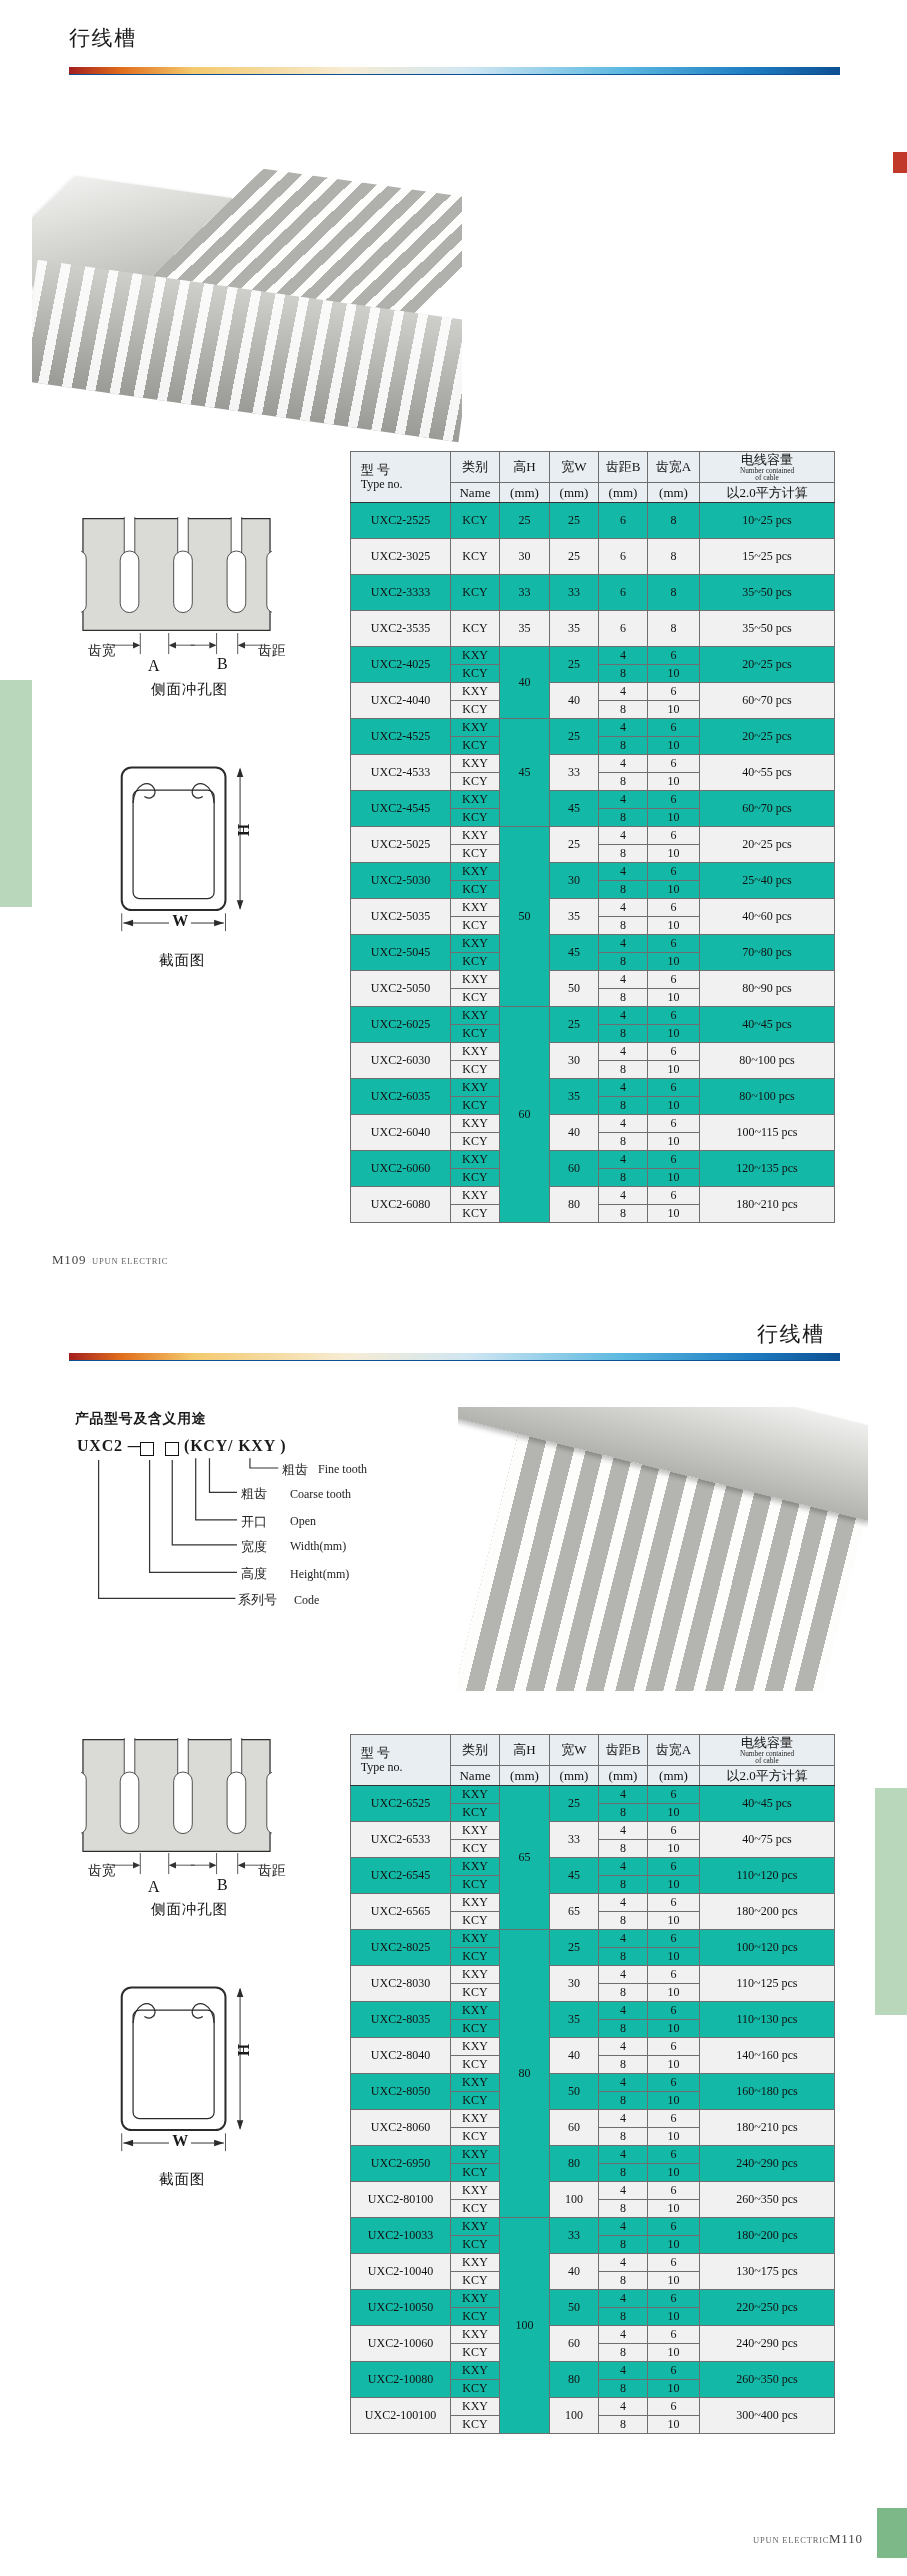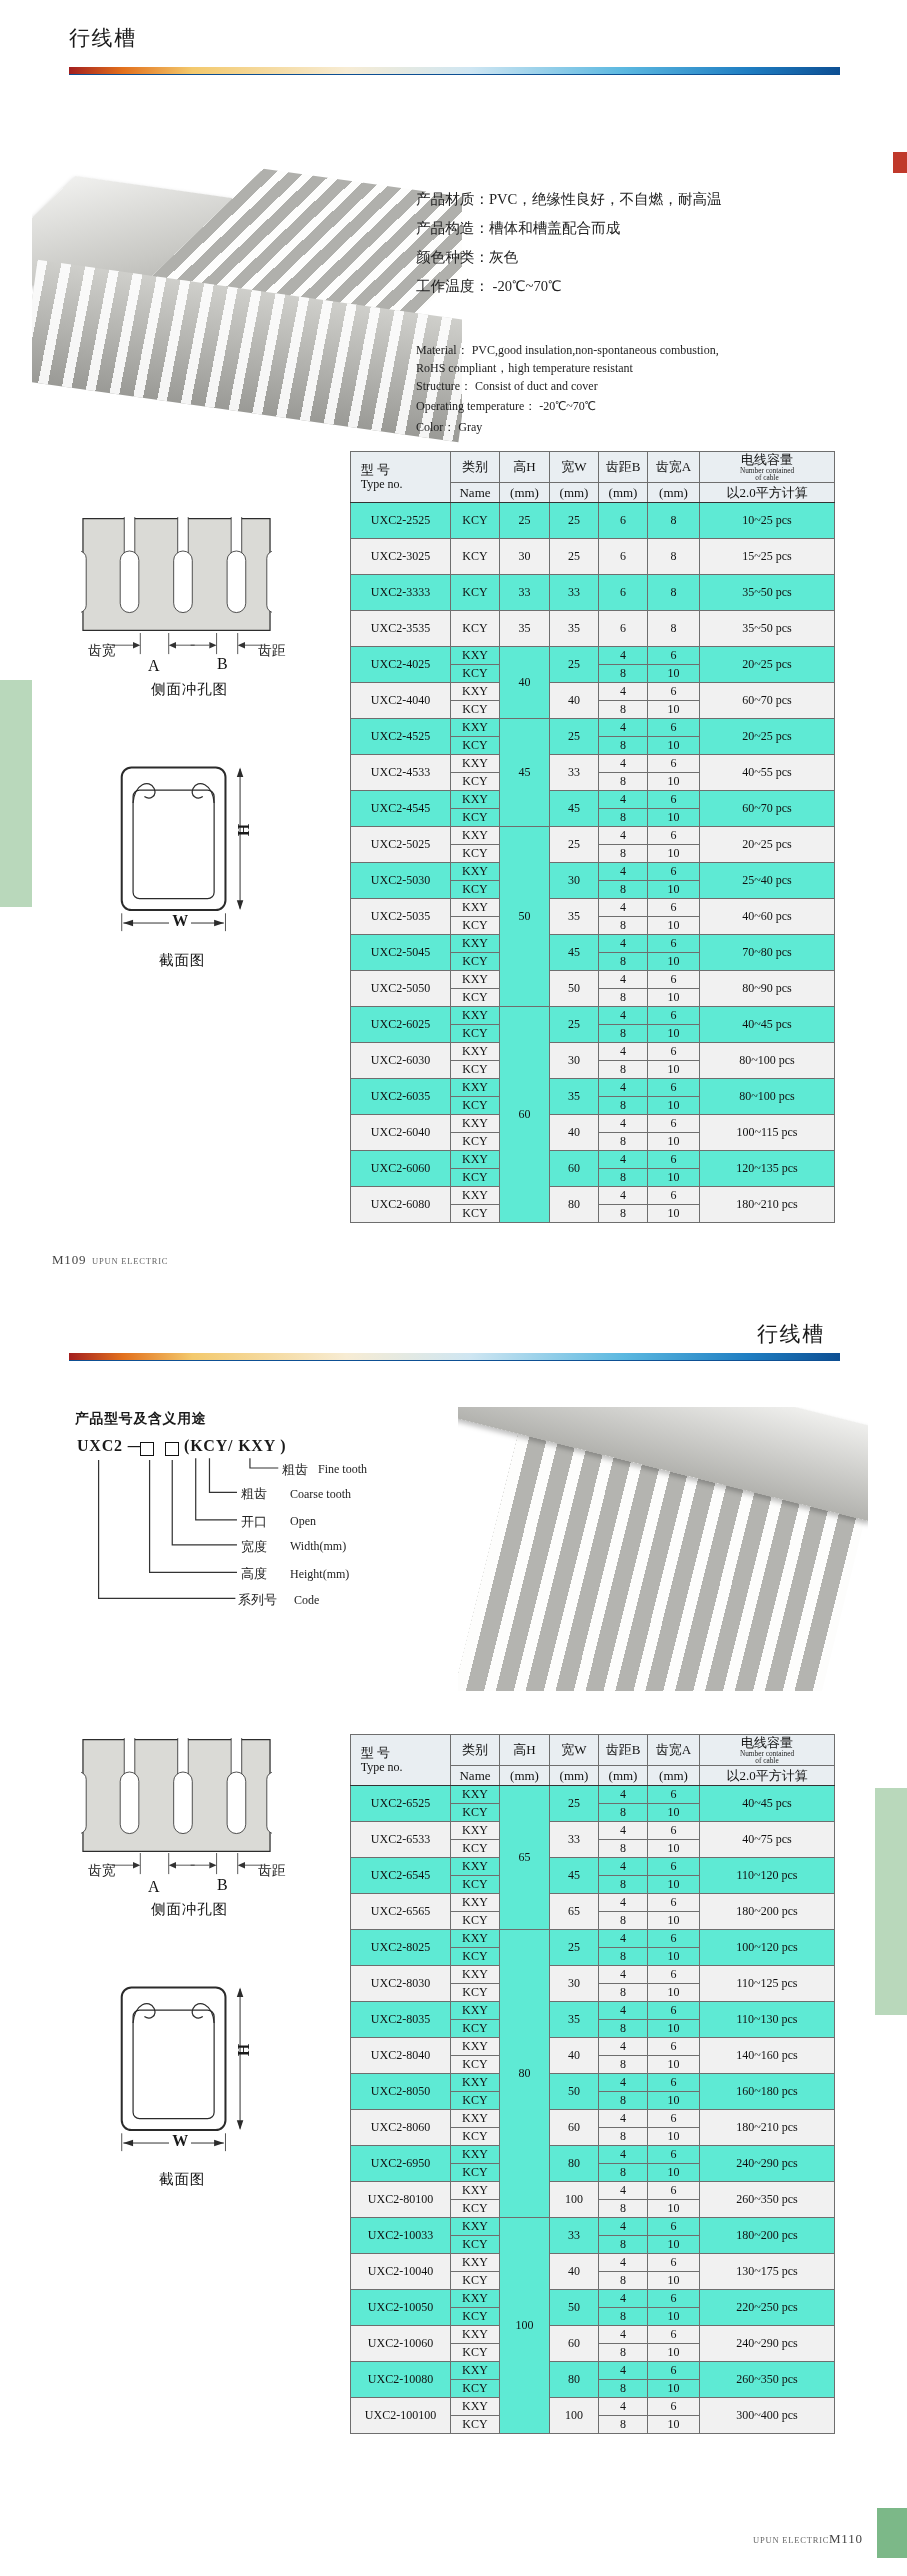--- a/index.html
+++ b/index.html
@@ -13,21 +13,21 @@
   .banner span{font-size:25px;font-weight:600;letter-spacing:1.6px;color:#1c1c1c;padding-left:23px;}
 
   .spec-cn div{font-size:14.6px;line-height:29px;white-space:nowrap;color:#222;}
   .spec-en div{font-size:12px;line-height:18px;white-space:nowrap;color:#222;}
 
   .red-tab{background:var(--red-tab,#c0392b);}
   .green-bar{background:var(--green-bar,#b9d8bb);}
   .green-block{background:var(--green-block,#7cb888);}
 
   
-  .spec-table{border-collapse:collapse;table-layout:fixed;border:1.6px solid #333;background:#5eead4;}
+  .spec-table{border-collapse:collapse;table-layout:fixed;border:1.6px solid #333;background:#14b8a6;}
   .spec-table th,.spec-table td{border:0.8px solid #6e6e6e;padding:0;margin:0;
       text-align:center;vertical-align:middle;color:#111;overflow:hidden;}
   .spec-table thead th{background:var(--header-bg,#e9eef2);font-weight:normal;font-size:13px;}
   .spec-table thead tr:nth-child(2) th,.spec-table thead th[rowspan]{border-bottom:1.6px solid #333;}
   .th-type{text-align:left !important;padding-left:9.7px !important;}
   .th-type .t-cn{font-size:13px;line-height:15.4px;}
   .th-type .t-en{font-size:12px;line-height:14.6px;}
   .cap-cn{font-size:13px;line-height:13.8px;}
   .cap-en{font-size:7.3px;line-height:7.3px;color:#222;}
   .th-sub{font-size:12px;}
@@ -81,34 +81,21 @@
 
 
   <div class="abs red-tab" style="left:893px;top:152px;width:14.6px;height:21px;"></div>
 
   <div class="abs photo photo1" style="left:32px;top:156px;width:430px;height:288px;">
     <div class="cover"></div>
     <div class="fins"></div>
     <div class="base"></div>
   </div>
 
-  <div class="abs spec-cn" style="left:416px;top:185px;">
-    <div>产品材质：PVC，绝缘性良好，不自燃，耐高温</div>
-    <div>产品构造：槽体和槽盖配合而成</div>
-    <div>颜色种类：灰色</div>
-    <div>工作温度： -20℃~70℃</div>
-  </div>
-
-  <div class="abs spec-en" style="left:416px;top:341px;">
-    <div>Material：  PVC,good insulation,non-spontaneous combustion,</div>
-    <div>RoHS compliant，high temperature resistant</div>
-    <div>Structure：  Consist of duct and cover</div>
-    <div style="margin-top:1.6px;">Operating temperature：  -20℃~70℃</div>
-    <div style="margin-top:3.2px;">Color：  Gray</div>
-  </div>
+
 
   <svg class="abs" style="left:81px;top:517px;" width="191" height="115" viewBox="0 0 235 142">
     <rect x="2" y="2" width="231" height="138" fill="#dadad6" stroke="#2b2b2b" stroke-width="1.5"></rect>
     <rect x="53" y="-4" width="13" height="58" rx="5" fill="#ffffff" stroke="#2b2b2b" stroke-width="1"></rect>
     <rect x="119" y="-4" width="13" height="58" rx="5" fill="#ffffff" stroke="#2b2b2b" stroke-width="1"></rect>
     <rect x="185" y="-4" width="13" height="58" rx="5" fill="#ffffff" stroke="#2b2b2b" stroke-width="1"></rect>
     <rect x="48" y="42" width="23" height="76" rx="11.5" fill="#ffffff" stroke="#2b2b2b" stroke-width="1"></rect>
     <rect x="114" y="42" width="23" height="76" rx="11.5" fill="#ffffff" stroke="#2b2b2b" stroke-width="1"></rect>
     <rect x="180" y="42" width="23" height="76" rx="11.5" fill="#ffffff" stroke="#2b2b2b" stroke-width="1"></rect>
     <rect x="-12" y="42" width="18" height="76" rx="9" fill="#ffffff" stroke="#2b2b2b" stroke-width="1"></rect>

